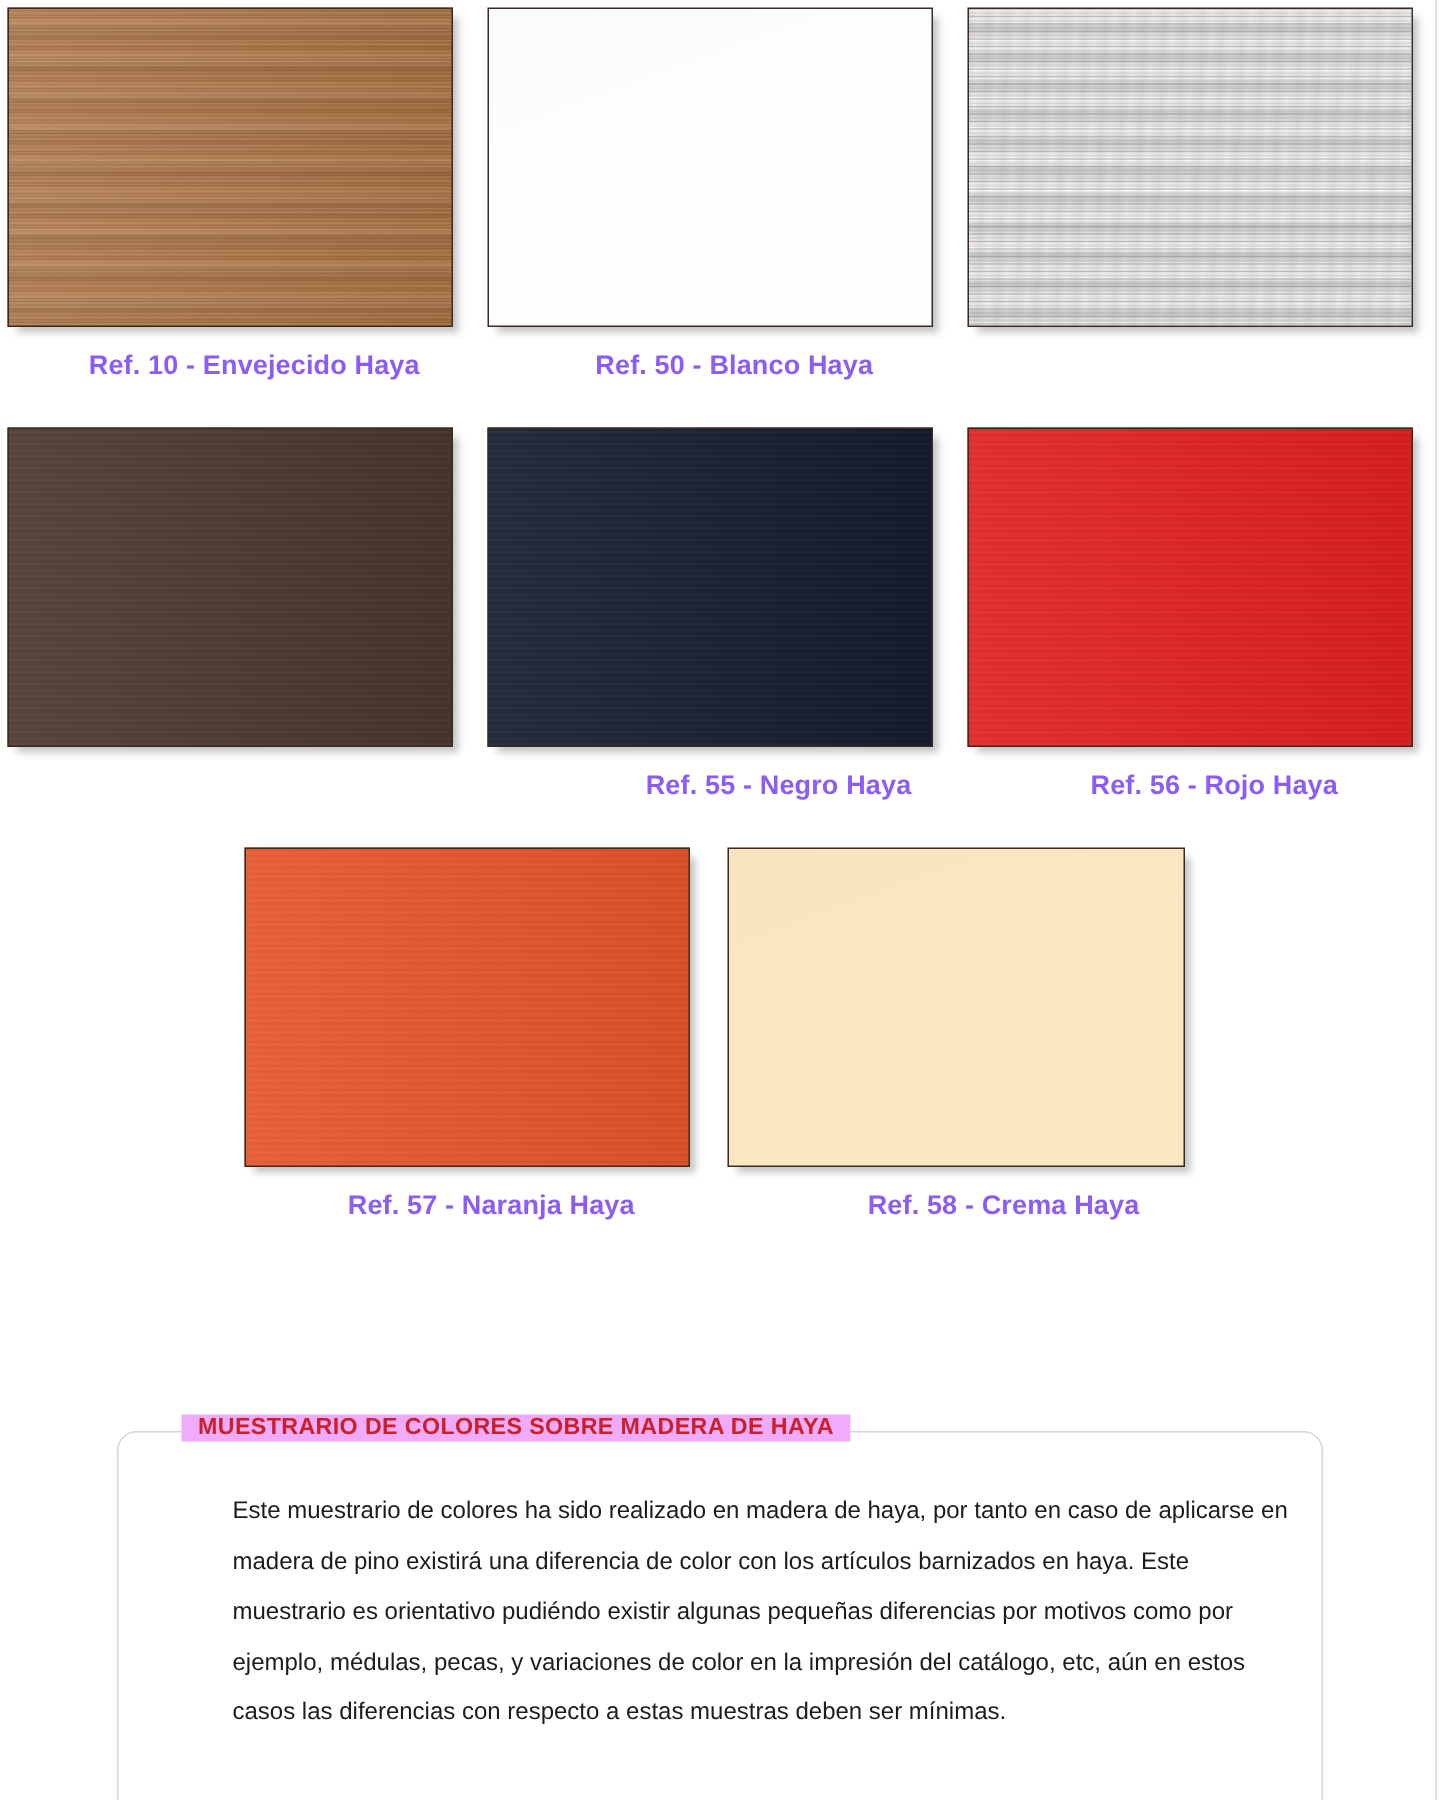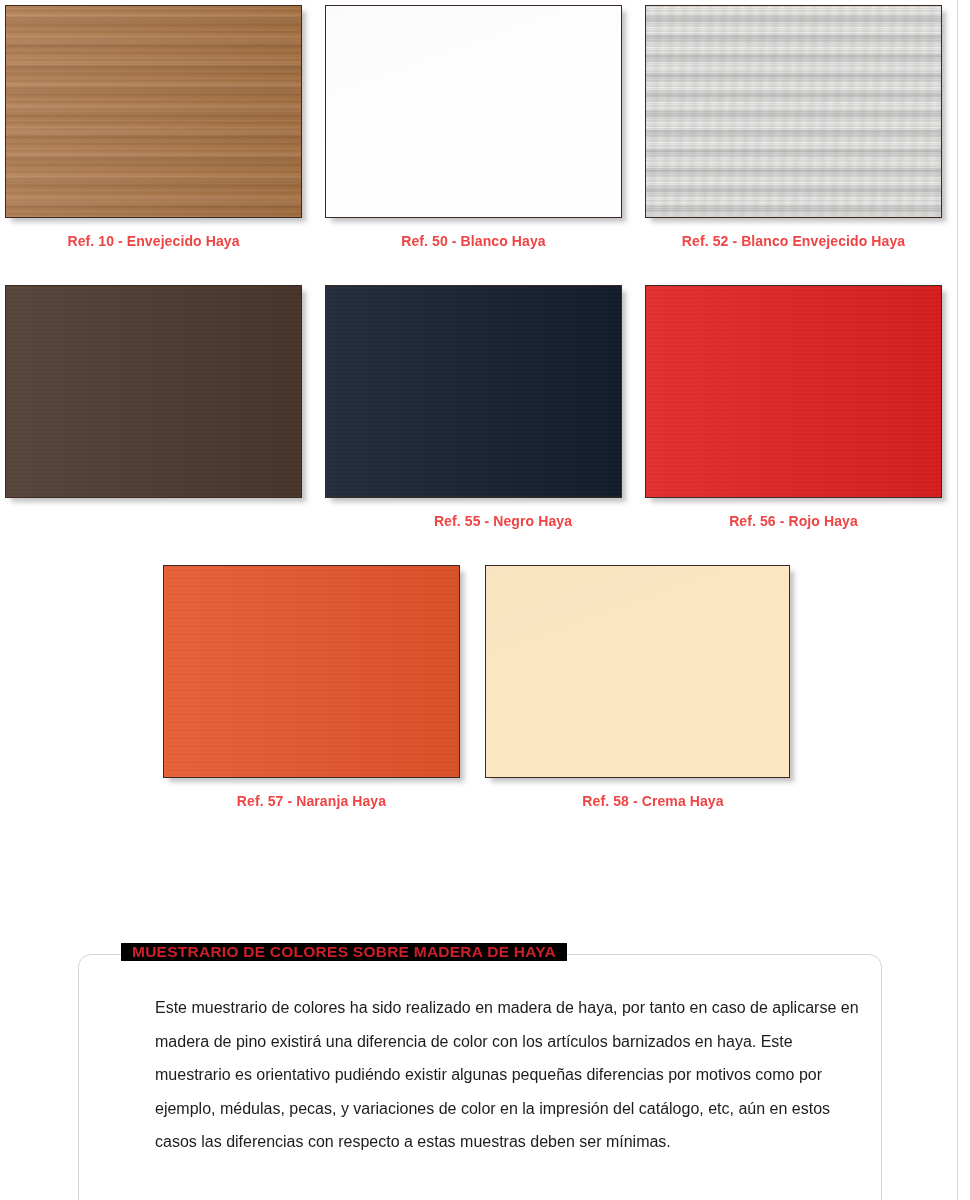--- a/index.html
+++ b/index.html
@@ -120,27 +120,27 @@
         rgba(255,255,255,0.0) 13px
       );
   }
 
   .grain-plain {
     background-image: linear-gradient(160deg, rgba(0,0,0,0.012), rgba(0,0,0,0.0) 55%);
   }
 
   .swatch-caption {
     position: absolute;
-    left: 0;
+    left: 16px;
     width: 100%;
     text-align: center;
     font-family: "Liberation Sans", sans-serif;
-    font-size: 14px;
+    font-size: 18px;
     font-weight: bold;
-    color: #ef4444;
+    color: #8b5cf6;
     letter-spacing: 0.1px;
     white-space: nowrap;
   }
 
   
   .note-fieldset {
     position: absolute;
     left: 78px;
     top: 954px;
     width: 804px;
@@ -148,21 +148,21 @@
     border: 1.5px solid #d5d5d5;
     border-radius: 13px;
     box-sizing: border-box;
     background: #ffffff;
   }
 
   .note-legend {
     position: absolute;
     left: 42px;
     top: -12px;
-    background: #000000;
+    background: #f0abfc;
     padding: 0 11px;
     font-family: "Liberation Sans", sans-serif;
     font-size: 15.5px;
     font-weight: bold;
     color: #cc2029;
     letter-spacing: 0.25px;
     white-space: nowrap;
     text-align: right;
   }
 
@@ -200,21 +200,20 @@
       <div class="swatch-chip" style="width:297px; height:213px; background-color:#fefefe;">
         <div class="grain grain-plain"></div>
       </div>
       <div class="swatch-caption" style="top:228px;">Ref. 50 - Blanco Haya</div>
     </div>
 
     <div class="swatch-cell" style="left:645px; top:5px; width:297px; height:245px;">
       <div class="swatch-chip" style="width:297px; height:213px; background-color:#e9e8e5;">
         <div class="grain grain-distressed"></div>
       </div>
-      <div class="swatch-caption" style="top:228px;">Ref. 52 - Blanco Envejecido Haya</div>
     </div>
 
     <div class="swatch-cell" style="left:5px; top:285px; width:297px; height:245px;">
       <div class="swatch-chip" style="width:297px; height:213px; background-color:#4b372c;">
         <div class="grain grain-solid"></div>
       </div>
     </div>
 
     <div class="swatch-cell" style="left:325px; top:285px; width:356px; height:245px;">
       <div class="swatch-chip" style="width:297px; height:213px; background-color:#131d2e;">

